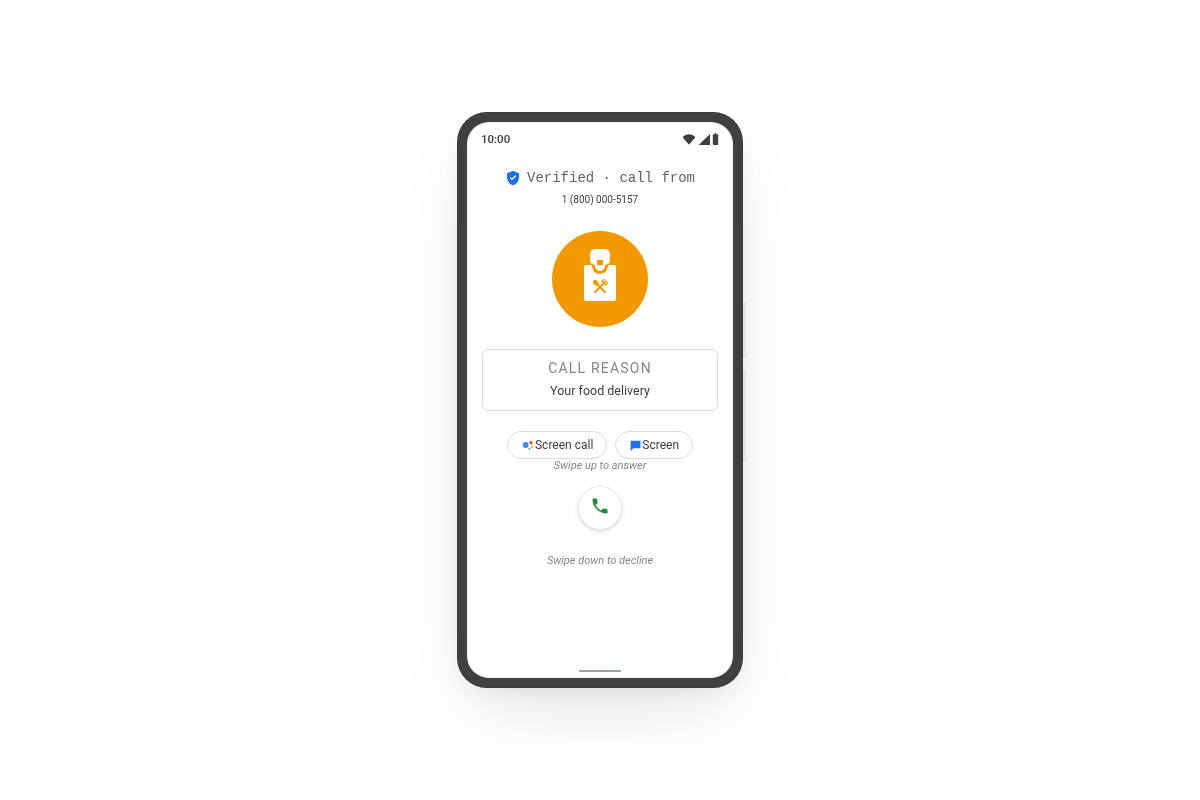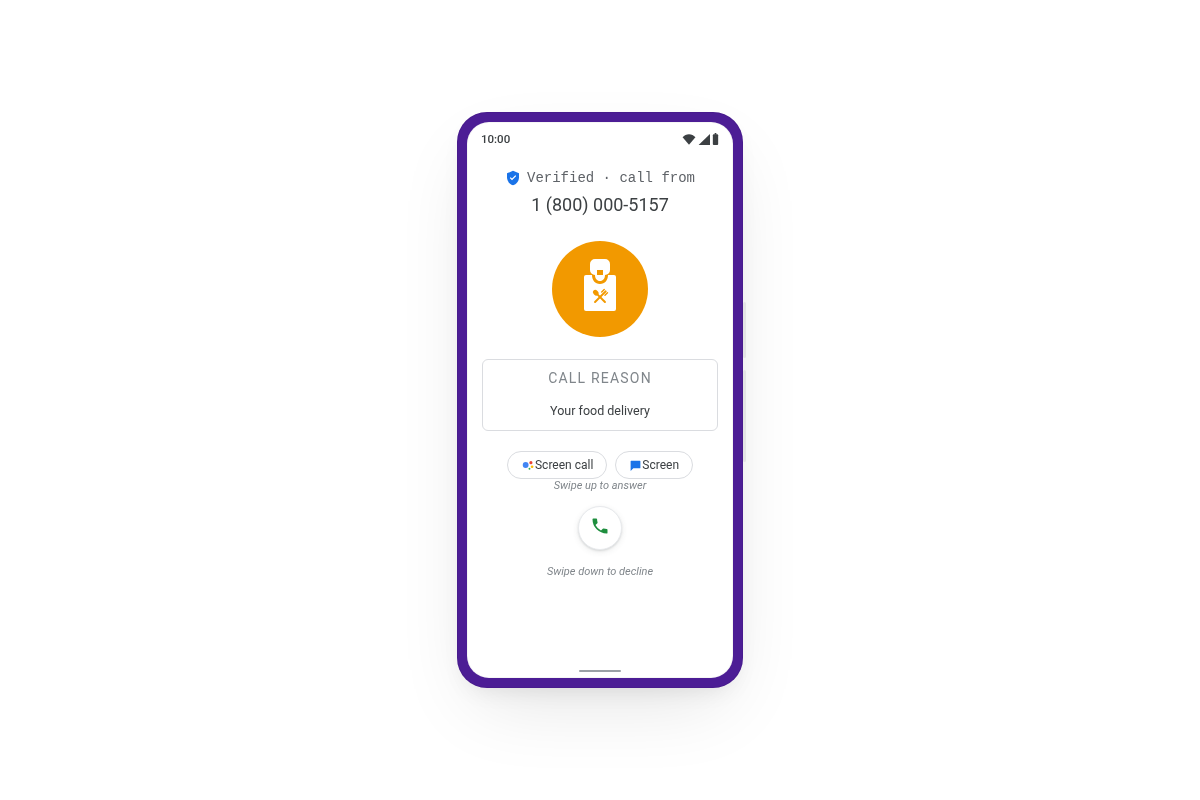--- a/index.html
+++ b/index.html
@@ -3,21 +3,21 @@
 <meta charset="utf-8">
 <style>
   html,body{margin:0;padding:0;width:1200px;height:800px;background:#ffffff;font-family:'Product Sans','Google Sans',Roboto,Helvetica,Arial,sans-serif;-webkit-font-smoothing:antialiased;}
   .stage{width:1200px;height:800px;display:flex;align-items:center;justify-content:center;}
   
   .phone{
     position:relative;
     width:286px;
     height:576px;
     border-radius:30px;
-    background:#4c1d95;
+    background:#404040;
     box-shadow:
       0 30px 80px -20px rgba(0,0,0,.12),
       0 10px 25px -10px rgba(0,0,0,.10),
       inset 0 0 0 1px rgba(0,0,0,.05);
     padding:10px;
     box-sizing:border-box;
   }
   .phone::before, .phone::after{
     content:"";position:absolute;right:-3px;width:3px;background:#e3e4e4;border-radius:2px;
   }
@@ -35,46 +35,46 @@
   
   .status{display:flex;align-items:center;justify-content:space-between;padding:10px 14px 4px;font-size:11.5px;color:#3c4043;font-weight:500;}
   .status .icons{display:flex;gap:2px;align-items:flex-end;}
   .status svg{display:block;}
   
   .content{flex:1;display:flex;flex-direction:column;align-items:center;padding:14px 18px 8px;}
   .verified-row{display:flex;align-items:center;gap:6px;color:#5f6368;font-size:14px;margin-top:6px;}
   .verified-row .label{color:#5f6368;font-family:Liberation Mono, monospace;}
   .verified-badge svg{display:block;}
   .caller-name{font-size:21px;font-weight:400;color:#202124;margin-top:10px;letter-spacing:.2px;}
-  .caller-number{font-size:18px;color:#3c4043;margin-top:8px;}
+  .caller-number{font-size:10px;color:#3c4043;margin-top:8px;}
   .avatar{
     width:96px;height:96px;border-radius:50%;
     background:#f29900;margin-top:26px;
     display:flex;align-items:center;justify-content:center;
   }
   .avatar svg{display:block;}
   .reason-card{
     margin-top:22px;
     width:214px;
     border:1px solid #dadce0;border-radius:6px;
     padding:10px 10px 12px;
     text-align:center;
   }
   .reason-title{font-size:14px;letter-spacing:1.2px;color:#80868b;font-weight:400;}
-  .reason-body{font-size:12.5px;color:#3c4043;margin-top:17px;}
+  .reason-body{font-size:12.5px;color:#3c4043;margin-top:7px;}
   .chips{display:flex;gap:8px;margin-top:20px;}
   .chip{
     display:flex;align-items:center;
     border:1px solid #dadce0;border-radius:18px;
     padding:6px 13px;font-size:12px;color:#3c4043;cursor:pointer;
     background:#fff;
   }
   .chip svg{display:block;}
   .swipe-hint{font-size:11px;font-style:italic;color:#80868b;}
-  .swipe-hint.bottom{margin-top:15px;}
+  .swipe-hint.bottom{margin-top:24px;}
   .answer-btn{
     margin-top:14px;width:42px;height:42px;border-radius:50%;
     background:#ffffff;border:1px solid #e8eaed;
     display:flex;align-items:center;justify-content:center;cursor:pointer;
     box-shadow:0 1px 2px rgba(60,64,67,.15),0 2px 6px rgba(60,64,67,.1);
   }
   .nav-handle{width:42px;height:2px;background:#9aa0a6;border-radius:2px;margin:0 auto 6px;}
 </style>
 </head>
 <body>

